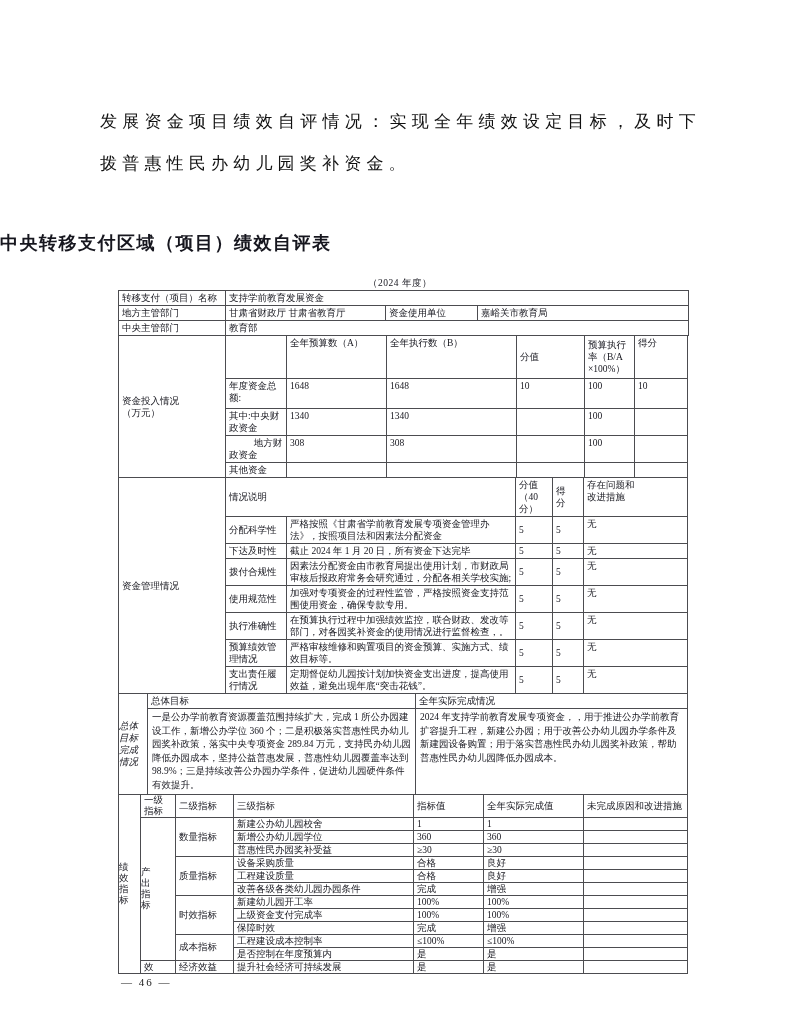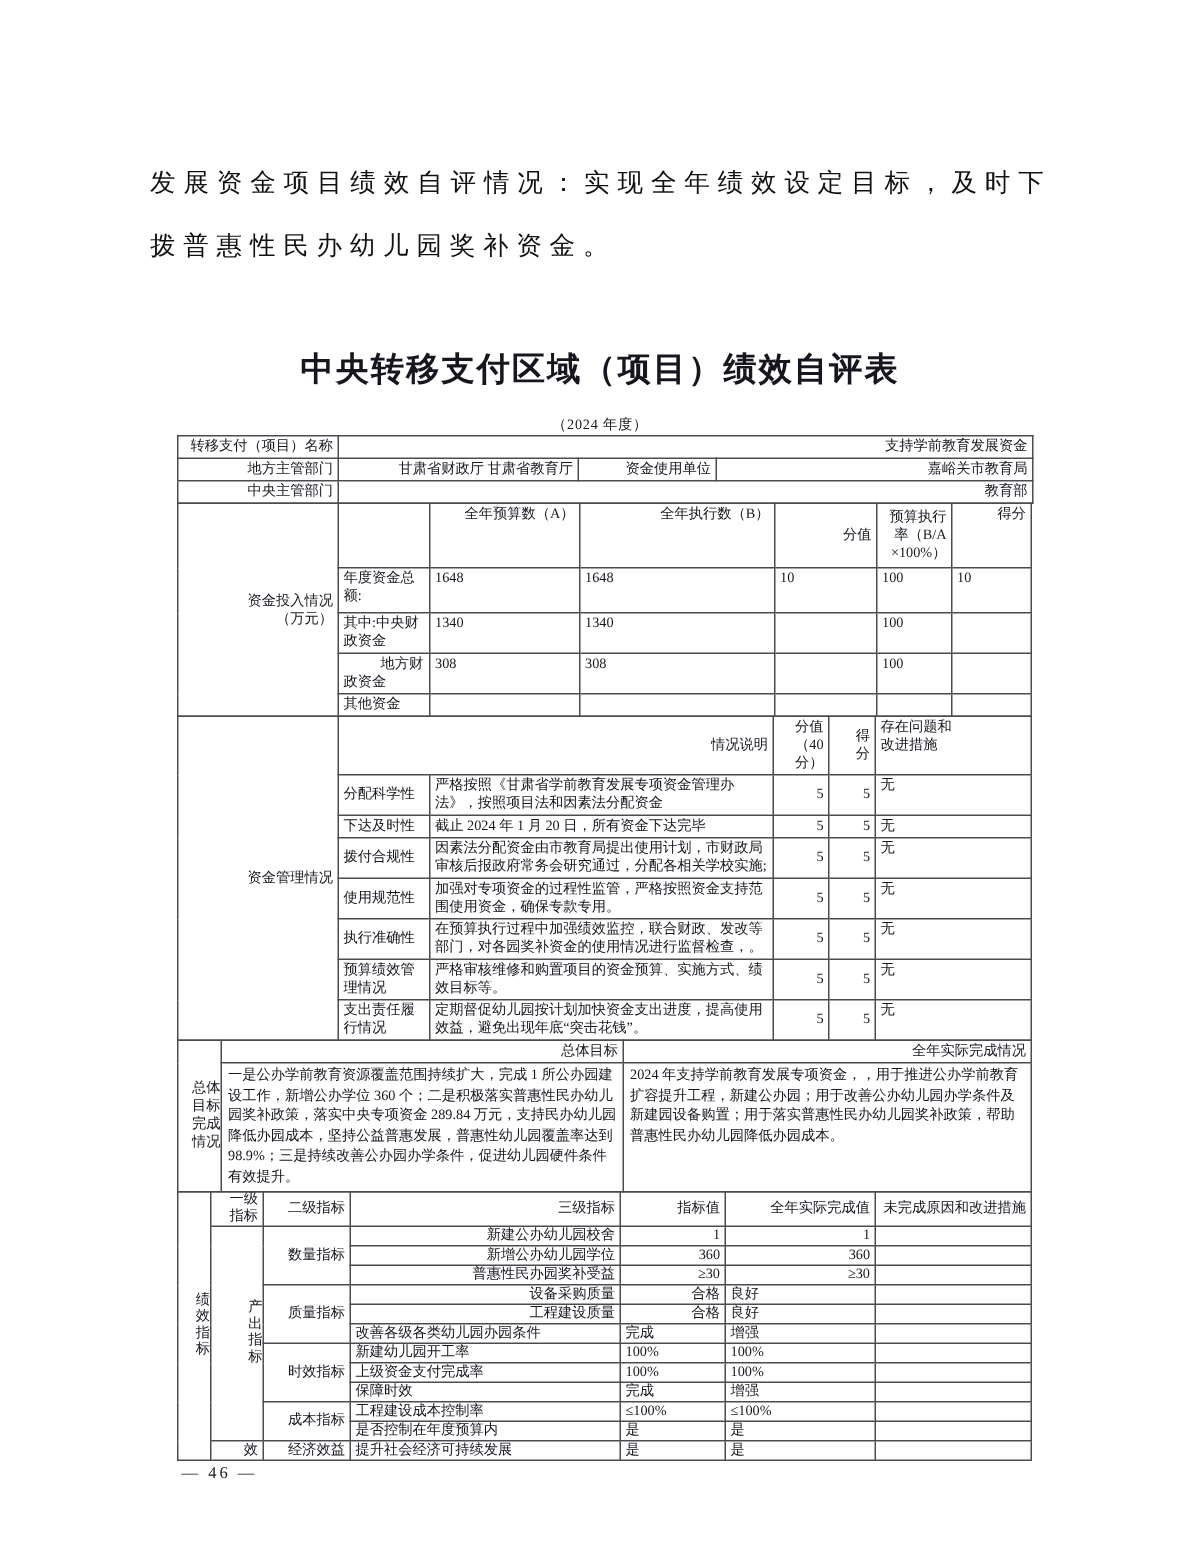--- a/index.html
+++ b/index.html
@@ -1,31 +1,31 @@
 <!DOCTYPE html>
 <html><head>
 <meta charset="utf-8">
 <style>
   html,body{margin:0;padding:0;background:#ffffff;}
   .sheet{position:relative;width:800px;height:1035px;background:#fff;
          font-family:"Liberation Serif","DejaVu Serif",serif;color:#16161e;overflow:hidden;}
   .intro{position:absolute;left:100px;top:84px;width:601px;font-size:17px;line-height:42px;
          letter-spacing:5.2px;text-align:justify;color:#111;}
-  .title{position:absolute;top:231px;left:0;width:100%;text-align:center;font-size:22px;
+  .title{position:absolute;top:231px;left:0;width:100%;font-size:18px;
          font-weight:bold;letter-spacing:1.5px;}
   .subtitle{position:absolute;top:277px;left:0;width:100%;text-align:center;font-size:9.5px;letter-spacing:0.5px;}
   .tablewrap{position:absolute;left:118px;top:290px;width:571px;}
   table{border-collapse:collapse;table-layout:fixed;width:570px;}
   table+table{margin-top:-1px;}
   td{border:1px solid #4c4c50;font-size:9.5px;line-height:12px;padding:1px 3px;
      vertical-align:middle;overflow:hidden;word-break:break-all;}
-  .c{text-align:right;} .l{text-align:left;} .t{vertical-align:top;}
+  .c{text-align:left;} .l{text-align:left;} .t{vertical-align:top;}
   .pre{white-space:pre-line;}
   .ind .pre{line-height:11px;}
-  .vlab{text-align:right;}
+  .vlab{text-align:left;}
   .indent{text-indent:2.6em;}
   .e-row td{line-height:11px;padding:0 3px;}
   .pageno{position:absolute;left:121px;top:961px;font-size:11px;letter-spacing:2px;color:#222;margin-top:15px;}
 </style>
 </head>
 <body>
 
 <div class="sheet">
 
   <p class="intro">发展资金项目绩效自评情况：实现全年绩效设定目标，及时下拨普惠性民办幼儿园奖补资金。</p>
@@ -192,21 +192,21 @@
       </table>
 
     <table>
       <colgroup>
           <col style="width:29px">
           <col style="width:268px">
           <col style="width:272px">
         </colgroup>
       <tbody>
           <tr style="height:12px">
-        <td class="vlab pre" rowspan="2" style="padding:1px 0;">总体
+        <td class="vlab pre" rowspan="2" style="padding:1px 0;font-style:italic;">总体
 目标
 完成
 情况</td>
         <td class="c">总体目标</td>
         <td class="c">全年实际完成情况</td>
       </tr>
       <tr style="height:82px">
         <td class="l t" style="line-height:13.5px;padding:2px 4px;">一是公办学前教育资源覆盖范围持续扩大，完成 1 所公办园建设工作，新增公办学位 360 个；二是积极落实普惠性民办幼儿园奖补政策，落实中央专项资金 289.84 万元，支持民办幼儿园降低办园成本，坚持公益普惠发展，普惠性幼儿园覆盖率达到 98.9%；三是持续改善公办园办学条件，促进幼儿园硬件条件有效提升。</td>
         <td class="l t" style="line-height:13.5px;padding:2px 4px;">2024 年支持学前教育发展专项资金，，用于推进公办学前教育扩容提升工程，新建公办园；用于改善公办幼儿园办学条件及新建园设备购置；用于落实普惠性民办幼儿园奖补政策，帮助普惠性民办幼儿园降低办园成本。</td>
       </tr>

